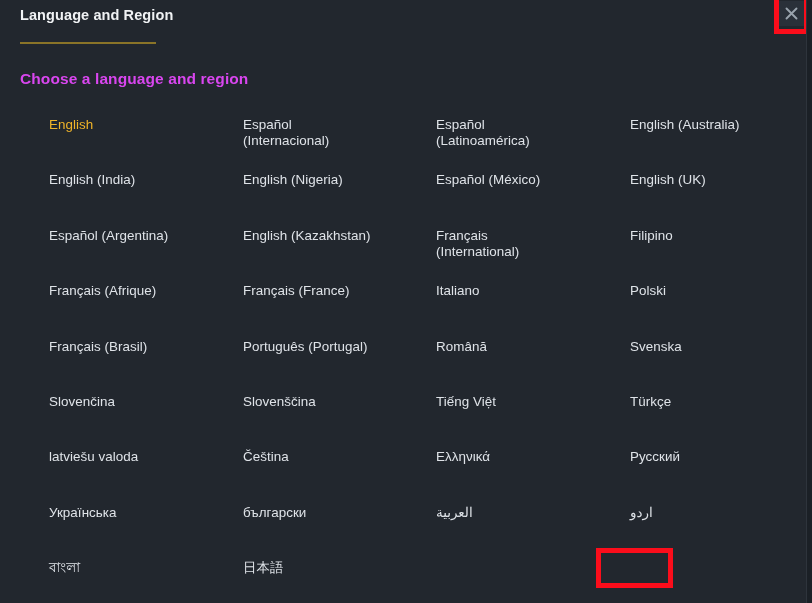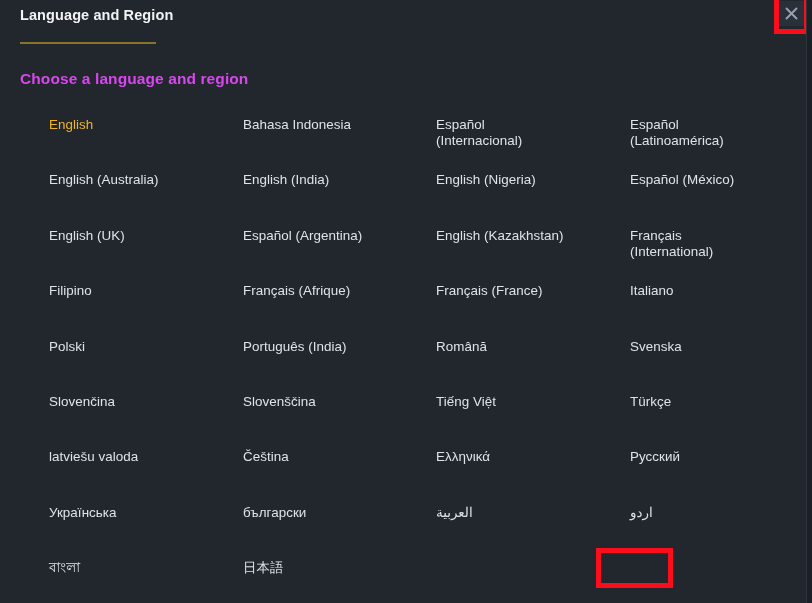--- a/index.html
+++ b/index.html
@@ -159,23 +159,20 @@
   </svg>
 </div>
 
 <div id="section-heading">Choose a language and region</div>
 
 <div id="language-grid">
     <div class="lang-cell selected">
       <span class="lang-label">English</span>
     </div>
     <div class="lang-cell">
-      <span class="lang-label">Bahasa Indonesia</span>
-    </div>
-    <div class="lang-cell">
       <span class="lang-label">Español
 (Internacional)</span>
     </div>
     <div class="lang-cell">
       <span class="lang-label">Español
 (Latinoamérica)</span>
     </div>
     <div class="lang-cell">
       <span class="lang-label">English (Australia)</span>
     </div>
@@ -210,21 +207,24 @@
     <div class="lang-cell">
       <span class="lang-label">Français (France)</span>
     </div>
     <div class="lang-cell">
       <span class="lang-label">Italiano</span>
     </div>
     <div class="lang-cell">
       <span class="lang-label">Polski</span>
     </div>
     <div class="lang-cell">
-      <span class="lang-label">Português (India)</span>
+      <span class="lang-label">Français (Brasil)</span>
+    </div>
+    <div class="lang-cell">
+      <span class="lang-label">Português (Portugal)</span>
     </div>
     <div class="lang-cell">
       <span class="lang-label">Română</span>
     </div>
     <div class="lang-cell">
       <span class="lang-label">Svenska</span>
     </div>
     <div class="lang-cell">
       <span class="lang-label">Slovenčina</span>
     </div>

